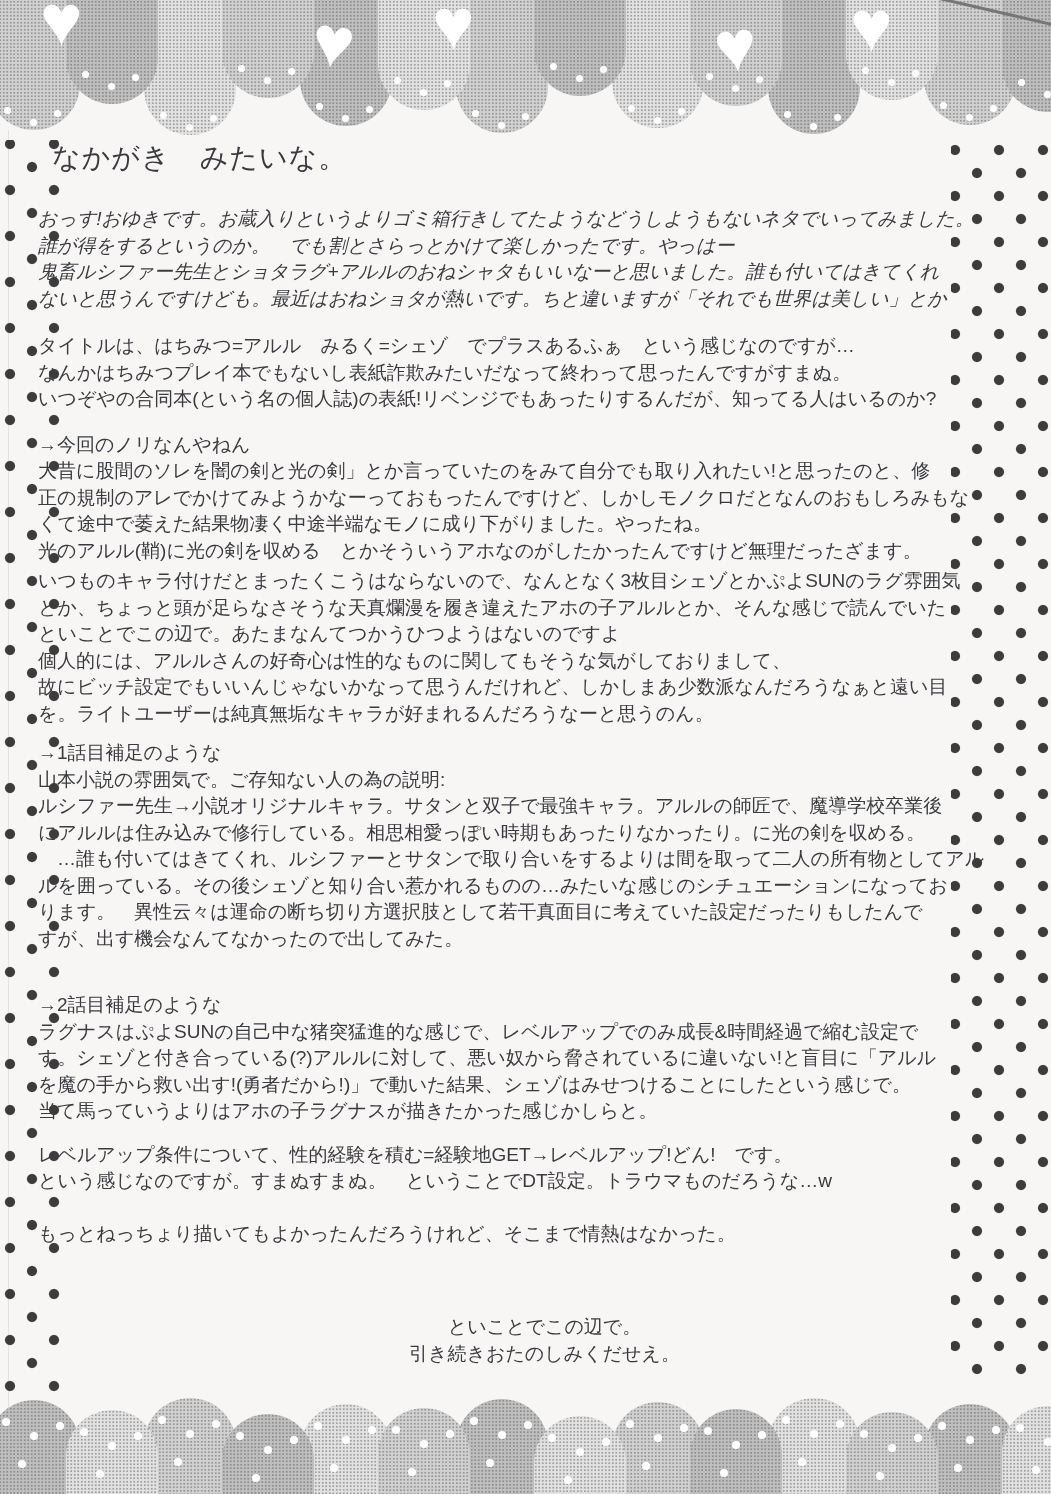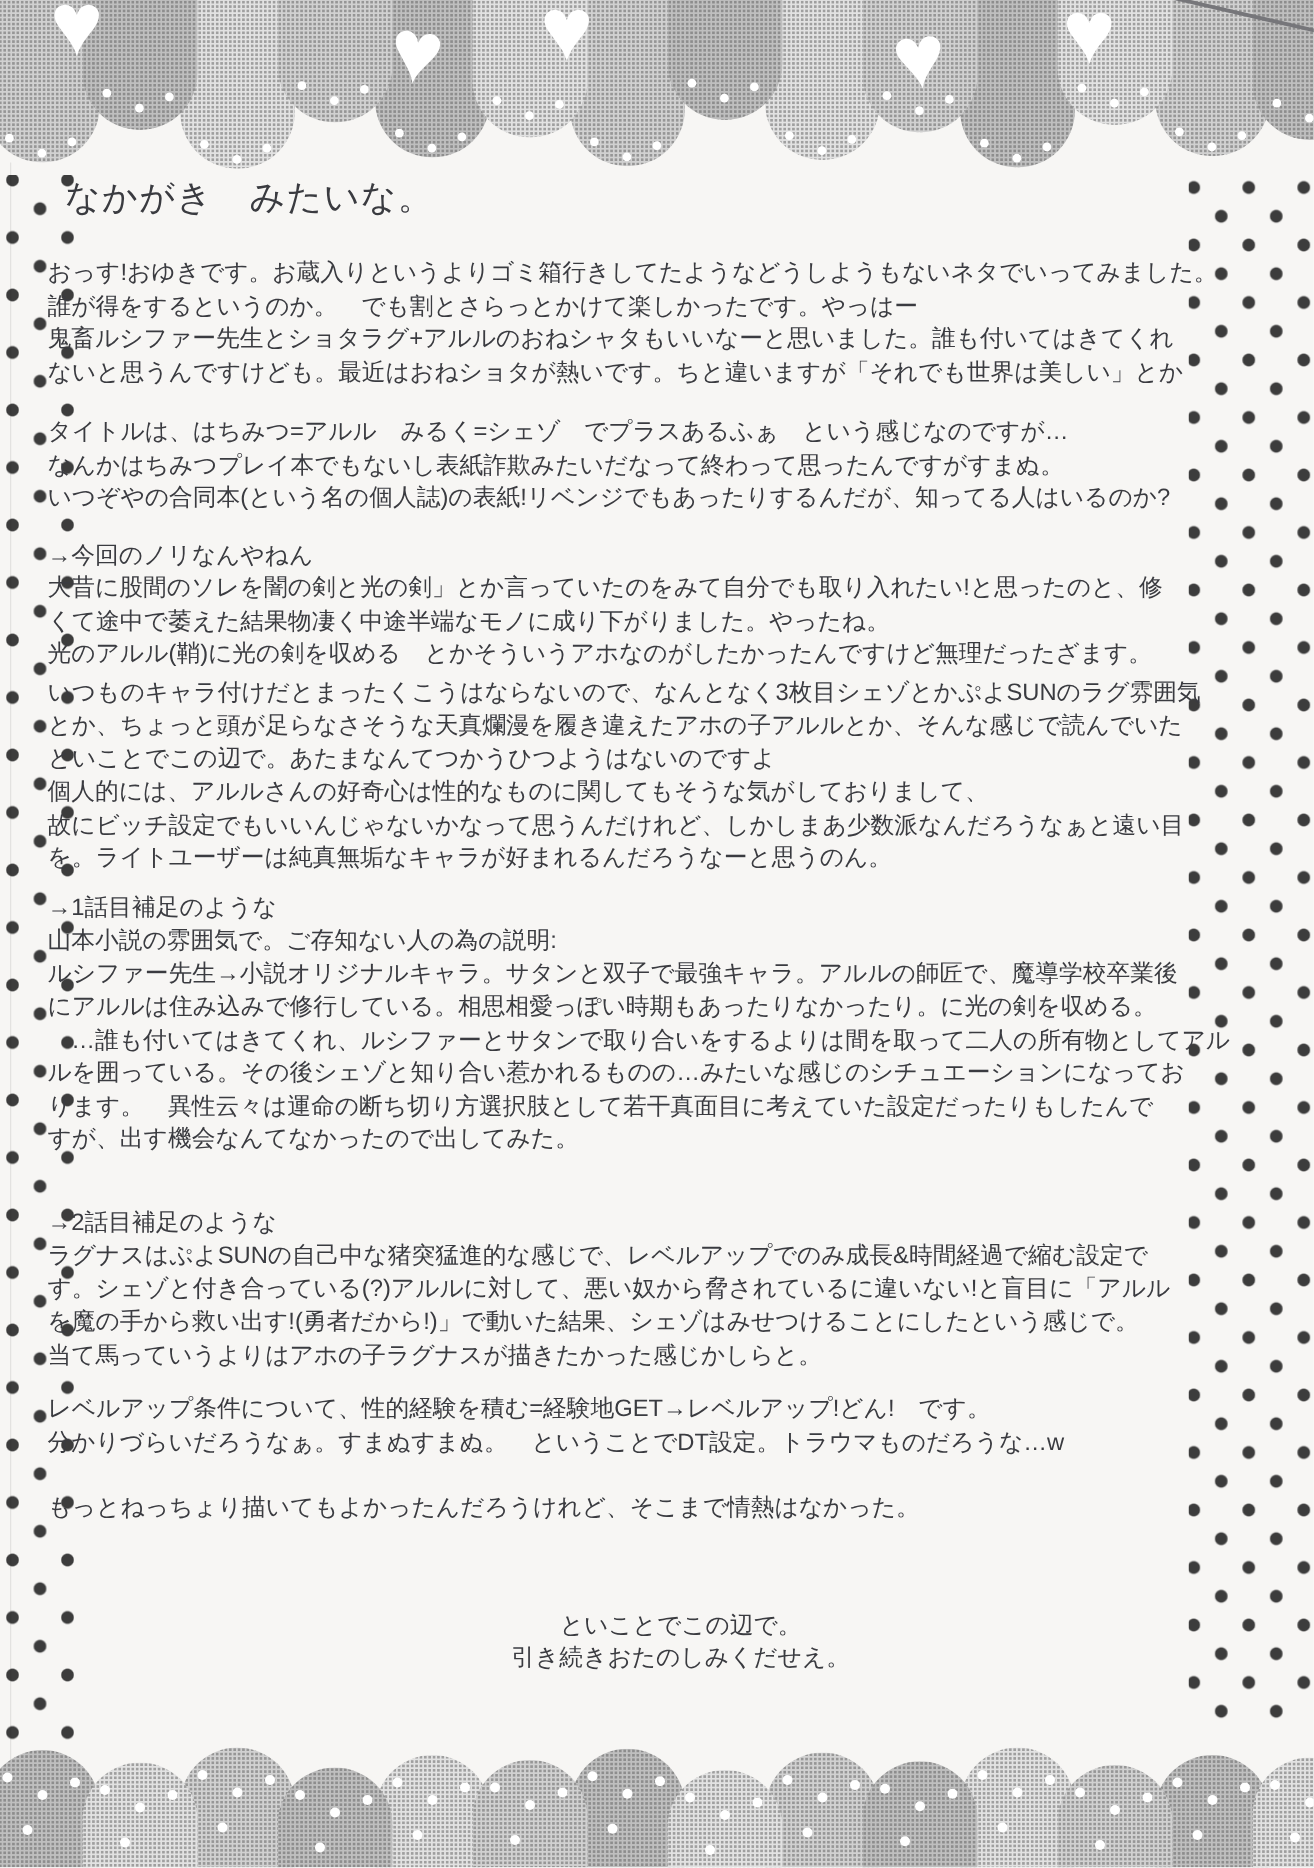--- a/index.html
+++ b/index.html
@@ -87,21 +87,21 @@
     transform:rotate(13deg);z-index:4;}
   .scan-edge-left{position:absolute;left:8px;top:130px;height:1280px;width:1px;
     background:rgba(0,0,0,.08);z-index:1;}
 
   
   .content{position:absolute;inset:0;padding-left:38px;z-index:5;color:var(--text);}
   .title{margin:136px 0 0 14px;font-size:28px;line-height:44px;font-weight:400;
     letter-spacing:1px;color:var(--text);}
   .para{font-size:19px;line-height:26.5px;}
   .text-line{white-space:pre;}
-  .p-intro{margin-top:26px;}
+  .p-intro{margin-top:26px;font-style:italic;}
   .p-title-note{margin-top:21px;}
   .p-nori{margin-top:19px;}
   .p-chara{margin-top:4px;}
   .p-ep1{margin-top:13px;}
   .p-ep2{margin-top:40px;}
   .p-levelup{margin-top:17px;}
   .p-extra{margin-top:26px;}
   .p-closing{margin-top:67px;text-align:center;}
 </style>
 </head>
@@ -145,20 +145,21 @@
         <div class="text-line">ないと思うんですけども。最近はおねショタが熱いです。ちと違いますが「それでも世界は美しい」とか</div>
       </div>
     <div class="para p-title-note">
         <div class="text-line">タイトルは、はちみつ=アルル　みるく=シェゾ　でプラスあるふぁ　という感じなのですが…</div>
         <div class="text-line">なんかはちみつプレイ本でもないし表紙詐欺みたいだなって終わって思ったんですがすまぬ。</div>
         <div class="text-line">いつぞやの合同本(という名の個人誌)の表紙!リベンジでもあったりするんだが、知ってる人はいるのか?</div>
       </div>
     <div class="para p-nori">
         <div class="text-line">→今回のノリなんやねん</div>
         <div class="text-line">大昔に股間のソレを闇の剣と光の剣」とか言っていたのをみて自分でも取り入れたい!と思ったのと、修</div>
+        <div class="text-line">正の規制のアレでかけてみようかなーっておもったんですけど、しかしモノクロだとなんのおもしろみもな</div>
         <div class="text-line">くて途中で萎えた結果物凄く中途半端なモノに成り下がりました。やったね。</div>
         <div class="text-line">光のアルル(鞘)に光の剣を収める　とかそういうアホなのがしたかったんですけど無理だったざます。</div>
       </div>
     <div class="para p-chara">
         <div class="text-line">いつものキャラ付けだとまったくこうはならないので、なんとなく3枚目シェゾとかぷよSUNのラグ雰囲気</div>
         <div class="text-line">とか、ちょっと頭が足らなさそうな天真爛漫を履き違えたアホの子アルルとか、そんな感じで読んでいた</div>
         <div class="text-line">といことでこの辺で。あたまなんてつかうひつようはないのですよ</div>
         <div class="text-line">個人的には、アルルさんの好奇心は性的なものに関してもそうな気がしておりまして、</div>
         <div class="text-line">故にビッチ設定でもいいんじゃないかなって思うんだけれど、しかしまあ少数派なんだろうなぁと遠い目</div>
         <div class="text-line">を。ライトユーザーは純真無垢なキャラが好まれるんだろうなーと思うのん。</div>
@@ -175,21 +176,21 @@
       </div>
     <div class="para p-ep2">
         <div class="text-line">→2話目補足のような</div>
         <div class="text-line">ラグナスはぷよSUNの自己中な猪突猛進的な感じで、レベルアップでのみ成長&amp;時間経過で縮む設定で</div>
         <div class="text-line">す。シェゾと付き合っている(?)アルルに対して、悪い奴から脅されているに違いない!と盲目に「アルル</div>
         <div class="text-line">を魔の手から救い出す!(勇者だから!)」で動いた結果、シェゾはみせつけることにしたという感じで。</div>
         <div class="text-line">当て馬っていうよりはアホの子ラグナスが描きたかった感じかしらと。</div>
       </div>
     <div class="para p-levelup">
         <div class="text-line">レベルアップ条件について、性的経験を積む=経験地GET→レベルアップ!どん!　です。</div>
-        <div class="text-line">分かりづらいだろうなぁ。すまぬすまぬ。　ということでDT設定。トラウマものだろうな…w</div>
+        <div class="text-line">という感じなのですが。すまぬすまぬ。　ということでDT設定。トラウマものだろうな…w</div>
       </div>
     <div class="para p-extra">
         <div class="text-line">もっとねっちょり描いてもよかったんだろうけれど、そこまで情熱はなかった。</div>
       </div>
     <div class="para p-closing">
         <div class="text-line">といことでこの辺で。</div>
         <div class="text-line">引き続きおたのしみくだせえ。</div>
       </div>
   </main>
 

